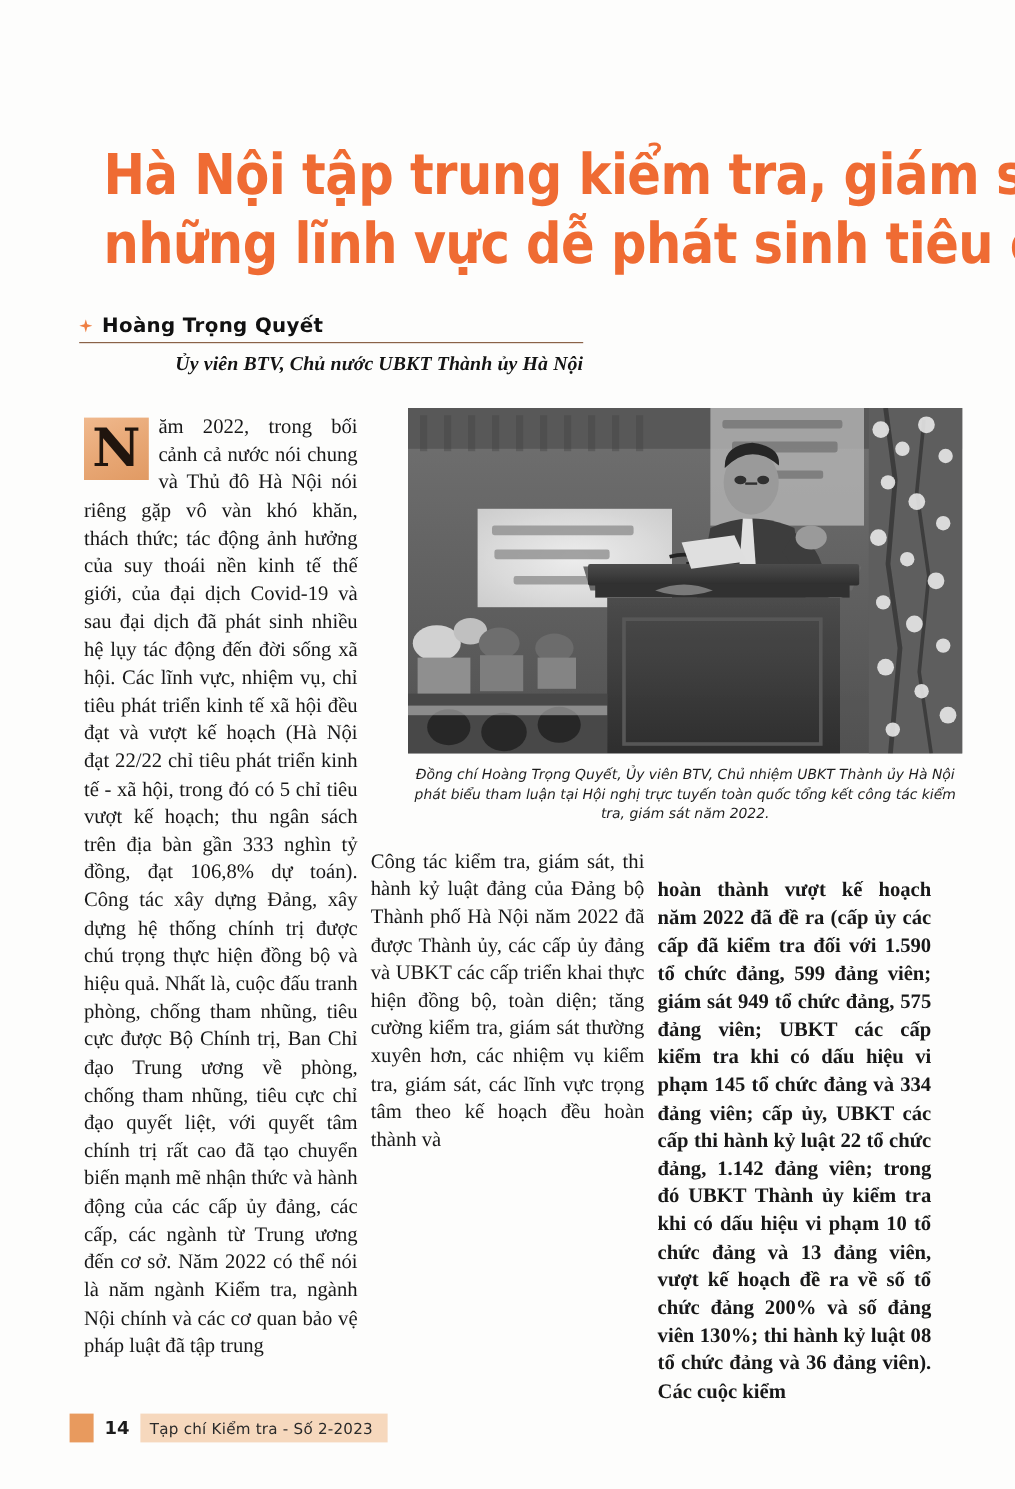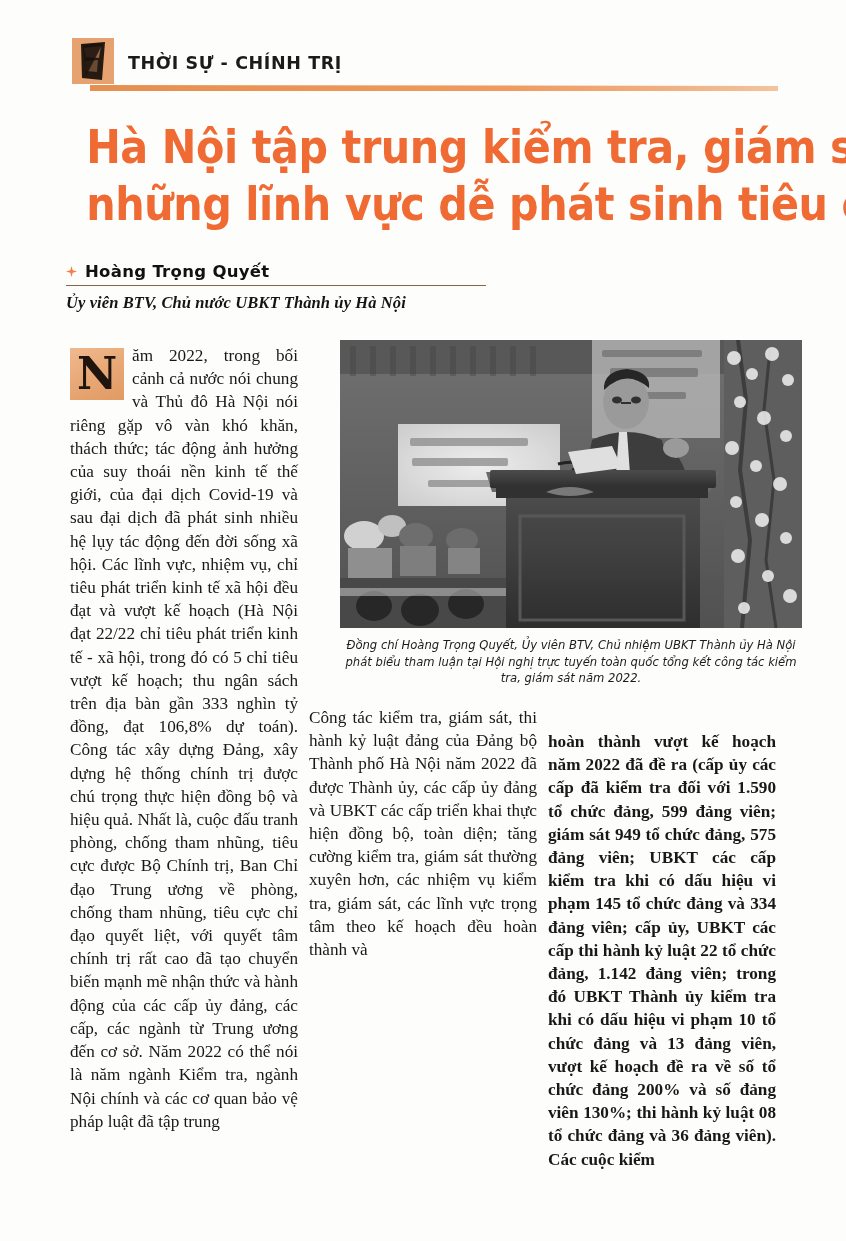--- a/index.html
+++ b/index.html
@@ -79,20 +79,21 @@
     transform-origin: center;
     white-space: nowrap;
   }
 
   
   .byline {
     position: absolute;
     left: 66px;
     top: 262px;
     width: 420px;
+    text-align: right;
   }
   .byline-row {
     display: flex;
     align-items: center;
     gap: 8px;
     padding-bottom: 4px;
   }
   .byline-bullet {
     width: 11px;
     height: 11px;
@@ -216,33 +217,20 @@
     font-size: 12.6px;
     color: #2a2a2a;
     letter-spacing: 0.2px;
   }
 </style>
 </head>
 <body>
 
 <div class="page">
 
-  <div class="header">
-    <div class="header-emblem">
-      <svg width="42" height="46" viewBox="0 0 42 46">
-        <rect x="0" y="0" width="42" height="46" fill="#e7a271"></rect>
-        <path d="M9 6 L33 4 L30 42 L10 40 Z" fill="#241a12"></path>
-        <path d="M12 10 L29 8 L27 20 L14 19 Z" fill="#e7a271" opacity="0.55"></path>
-        <path d="M13 23 L26 22 L25 34 L14 33 Z" fill="#e7a271" opacity="0.35"></path>
-        <path d="M11 7 L31 5 L14 38 Z" fill="#1b120c" opacity="0.85"></path>
-      </svg>
-    </div>
-    <div class="header-kicker">THỜI SỰ - CHÍNH TRỊ</div>
-    <div class="header-rule"></div>
-  </div>
 
   <div class="title-block">
     <div class="title-line">Hà Nội tập trung kiểm tra, giám sát</div>
     <div class="title-line">những lĩnh vực dễ phát sinh tiêu cực</div>
   </div>
 
   <div class="byline">
     <div class="byline-row">
       <svg class="byline-bullet" viewBox="0 0 12 12">
         <path d="M6 0 L7.3 4.7 L12 6 L7.3 7.3 L6 12 L4.7 7.3 L0 6 L4.7 4.7 Z" fill="#ef7f43"></path>
@@ -381,14 +369,19 @@
   </div>
 
   <div class="col" id="col2">
     <p>Công tác kiểm tra, giám sát, thi hành kỷ luật đảng của Đảng bộ Thành phố Hà Nội năm 2022 đã được Thành ủy, các cấp ủy đảng và UBKT các cấp triển khai thực hiện đồng bộ, toàn diện; tăng cường kiểm tra, giám sát thường xuyên hơn, các nhiệm vụ kiểm tra, giám sát, các lĩnh vực trọng tâm theo kế hoạch đều hoàn thành và</p>
   </div>
 
   <div class="col" id="col3">
     <p>hoàn thành vượt kế hoạch năm 2022 đã đề ra (cấp ủy các cấp đã kiểm tra đối với 1.590 tổ chức đảng, 599 đảng viên; giám sát 949 tổ chức đảng, 575 đảng viên; UBKT các cấp kiểm tra khi có dấu hiệu vi phạm 145 tổ chức đảng và 334 đảng viên; cấp ủy, UBKT các cấp thi hành kỷ luật 22 tổ chức đảng, 1.142 đảng viên; trong đó UBKT Thành ủy kiểm tra khi có dấu hiệu vi phạm 10 tổ chức đảng và 13 đảng viên, vượt kế hoạch đề ra về số tổ chức đảng 200% và số đảng viên 130%; thi hành kỷ luật 08 tổ chức đảng và 36 đảng viên). Các cuộc kiểm</p>
   </div>
 
+  <div class="footer">
+    <div class="footer-tab"></div>
+    <div class="footer-page">14</div>
+    <div class="footer-src">Tạp chí Kiểm tra - Số 2-2023</div>
+  </div>
 
 </div>
 
 </body></html>

